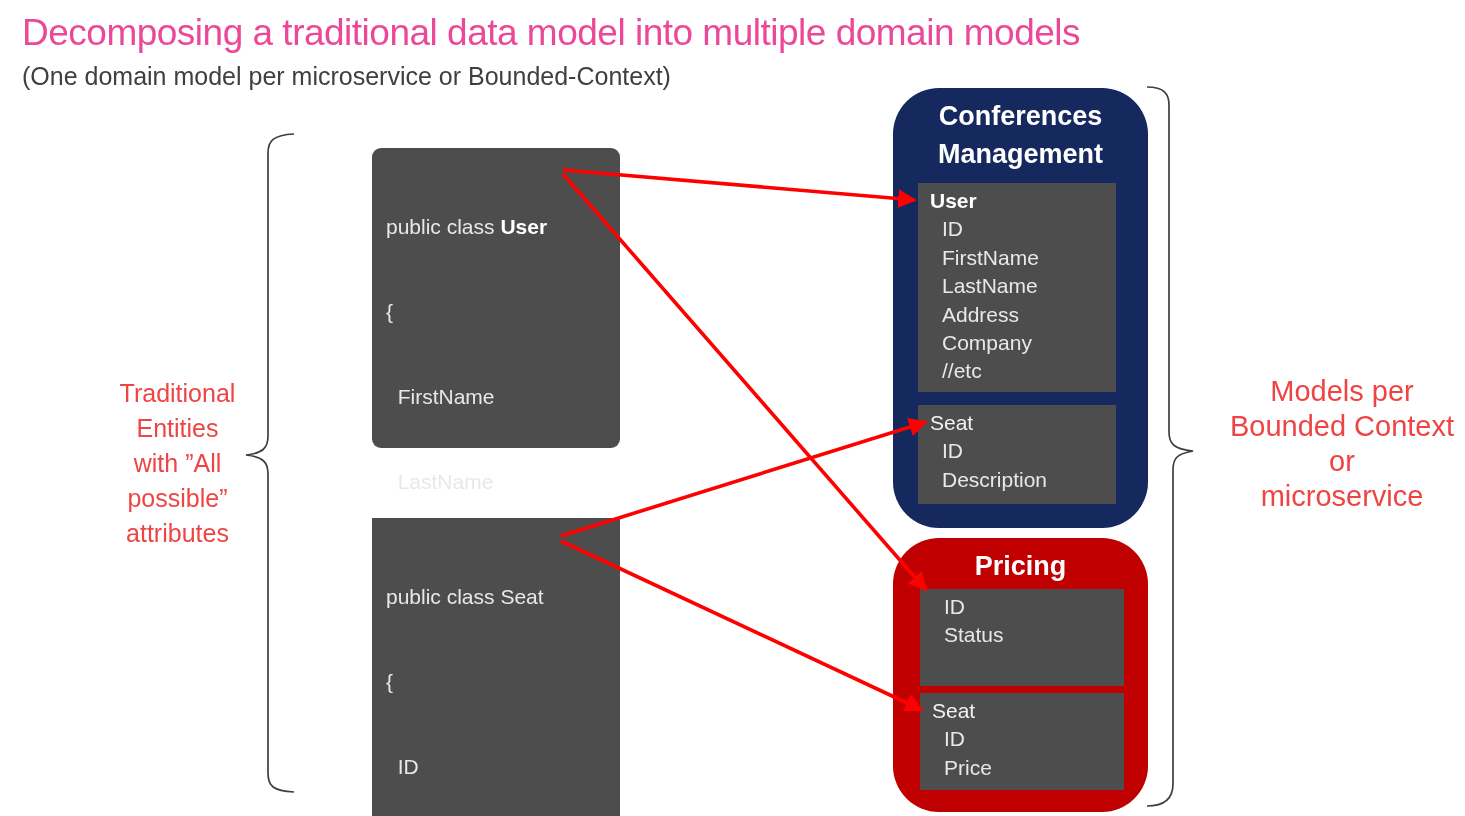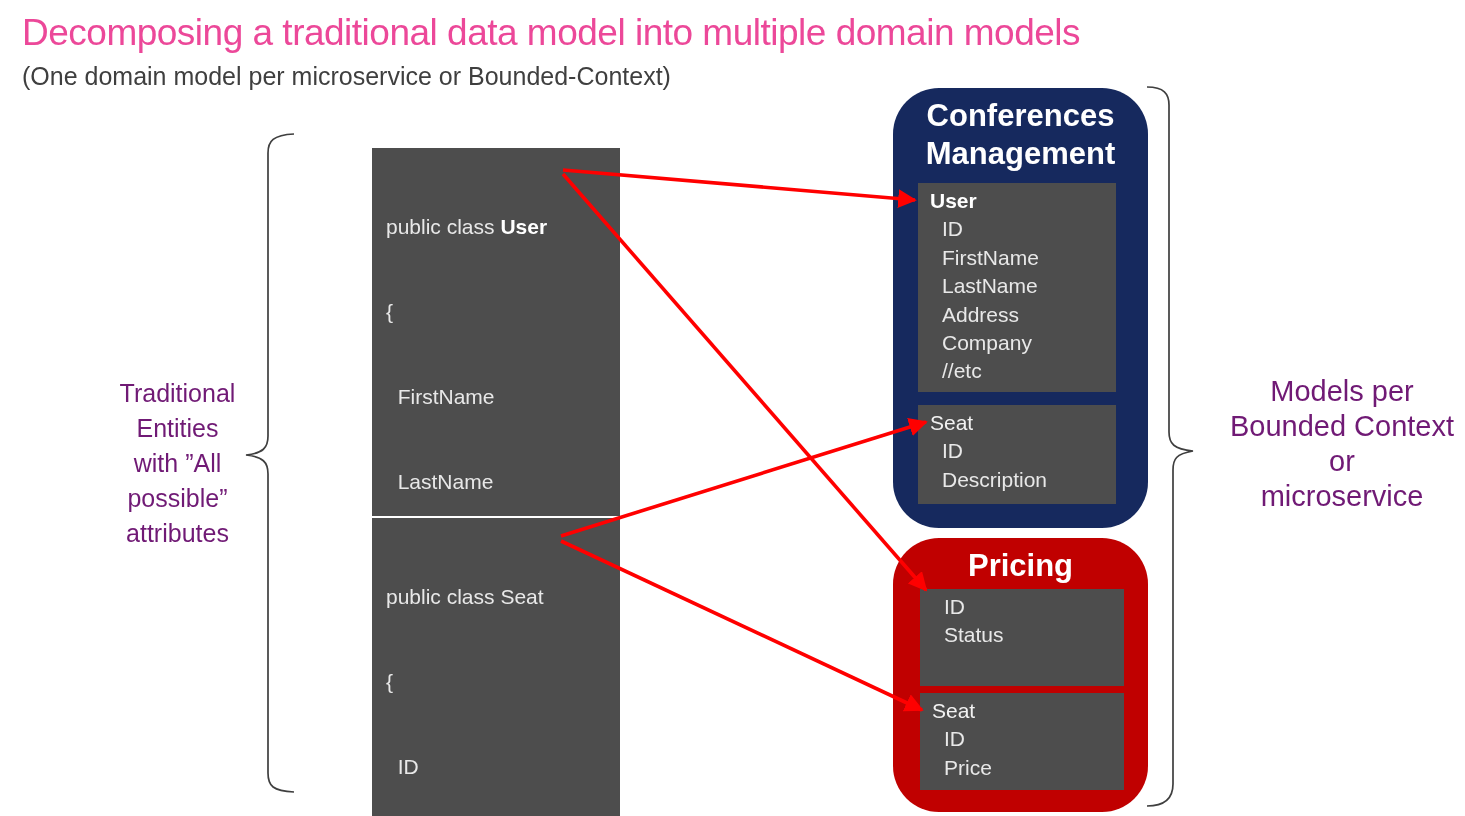--- a/index.html
+++ b/index.html
@@ -13,45 +13,45 @@
     position:absolute;left:22px;top:12px;
     font-size:37px;font-weight:300;color:#ec4899;letter-spacing:-0.5px;
     white-space:nowrap;
   }
   .page-subtitle{
     position:absolute;left:22px;top:62px;
     font-size:25px;font-weight:300;color:#3f3f3f;white-space:nowrap;
   }
   
   .side-label{
-    position:absolute;color:#701a75;font-weight:300;
+    position:absolute;color:#ef4444;font-weight:300;
     font-size:25px;line-height:35px;text-align:center;
   }
   #left-label{left:80px;top:376px;width:195px;}
   #right-label{left:1228px;top:374px;width:228px;font-size:29px;}
   
   .code-box{
     position:absolute;left:372px;width:248px;box-sizing:border-box;
     background:#4d4d4d;color:#e8e8e8;
     font-size:21px;line-height:28.4px;
     padding:8px 6px 6px 14px;white-space:pre;
   }
-  #code-user{top:148px;height:368px;}
+  #code-user{top:148px;height:300px;border-radius:9px;}
   #code-seat{top:518px;height:316px;}
   .code-line{white-space:pre;}
   .cls-bold{font-weight:bold;color:#ffffff;}
   
   .domain{
     position:absolute;left:893px;width:255px;box-sizing:border-box;
     border-radius:46px;
   }
   #domain-conferences{top:88px;height:440px;background:#16295e;}
   #domain-pricing{top:538px;height:274px;background:#c00000;}
   .domain-title{
-    color:#ffffff;font-weight:bold;font-size:31px;line-height:38px;
+    color:#ffffff;font-weight:bold;font-size:27px;line-height:38px;
     text-align:center;padding-top:9px;
   }
   
   .entity{
     position:absolute;background:#4d4d4d;color:#e8e8e8;box-sizing:border-box;
     font-size:21px;line-height:28.4px;padding:4px 4px 4px 12px;
   }
   .entity .ename{color:#f2f2f2;}
   .entity .ename.bold{font-weight:bold;color:#ffffff;}
   .entity .efield{padding-left:12px;}

